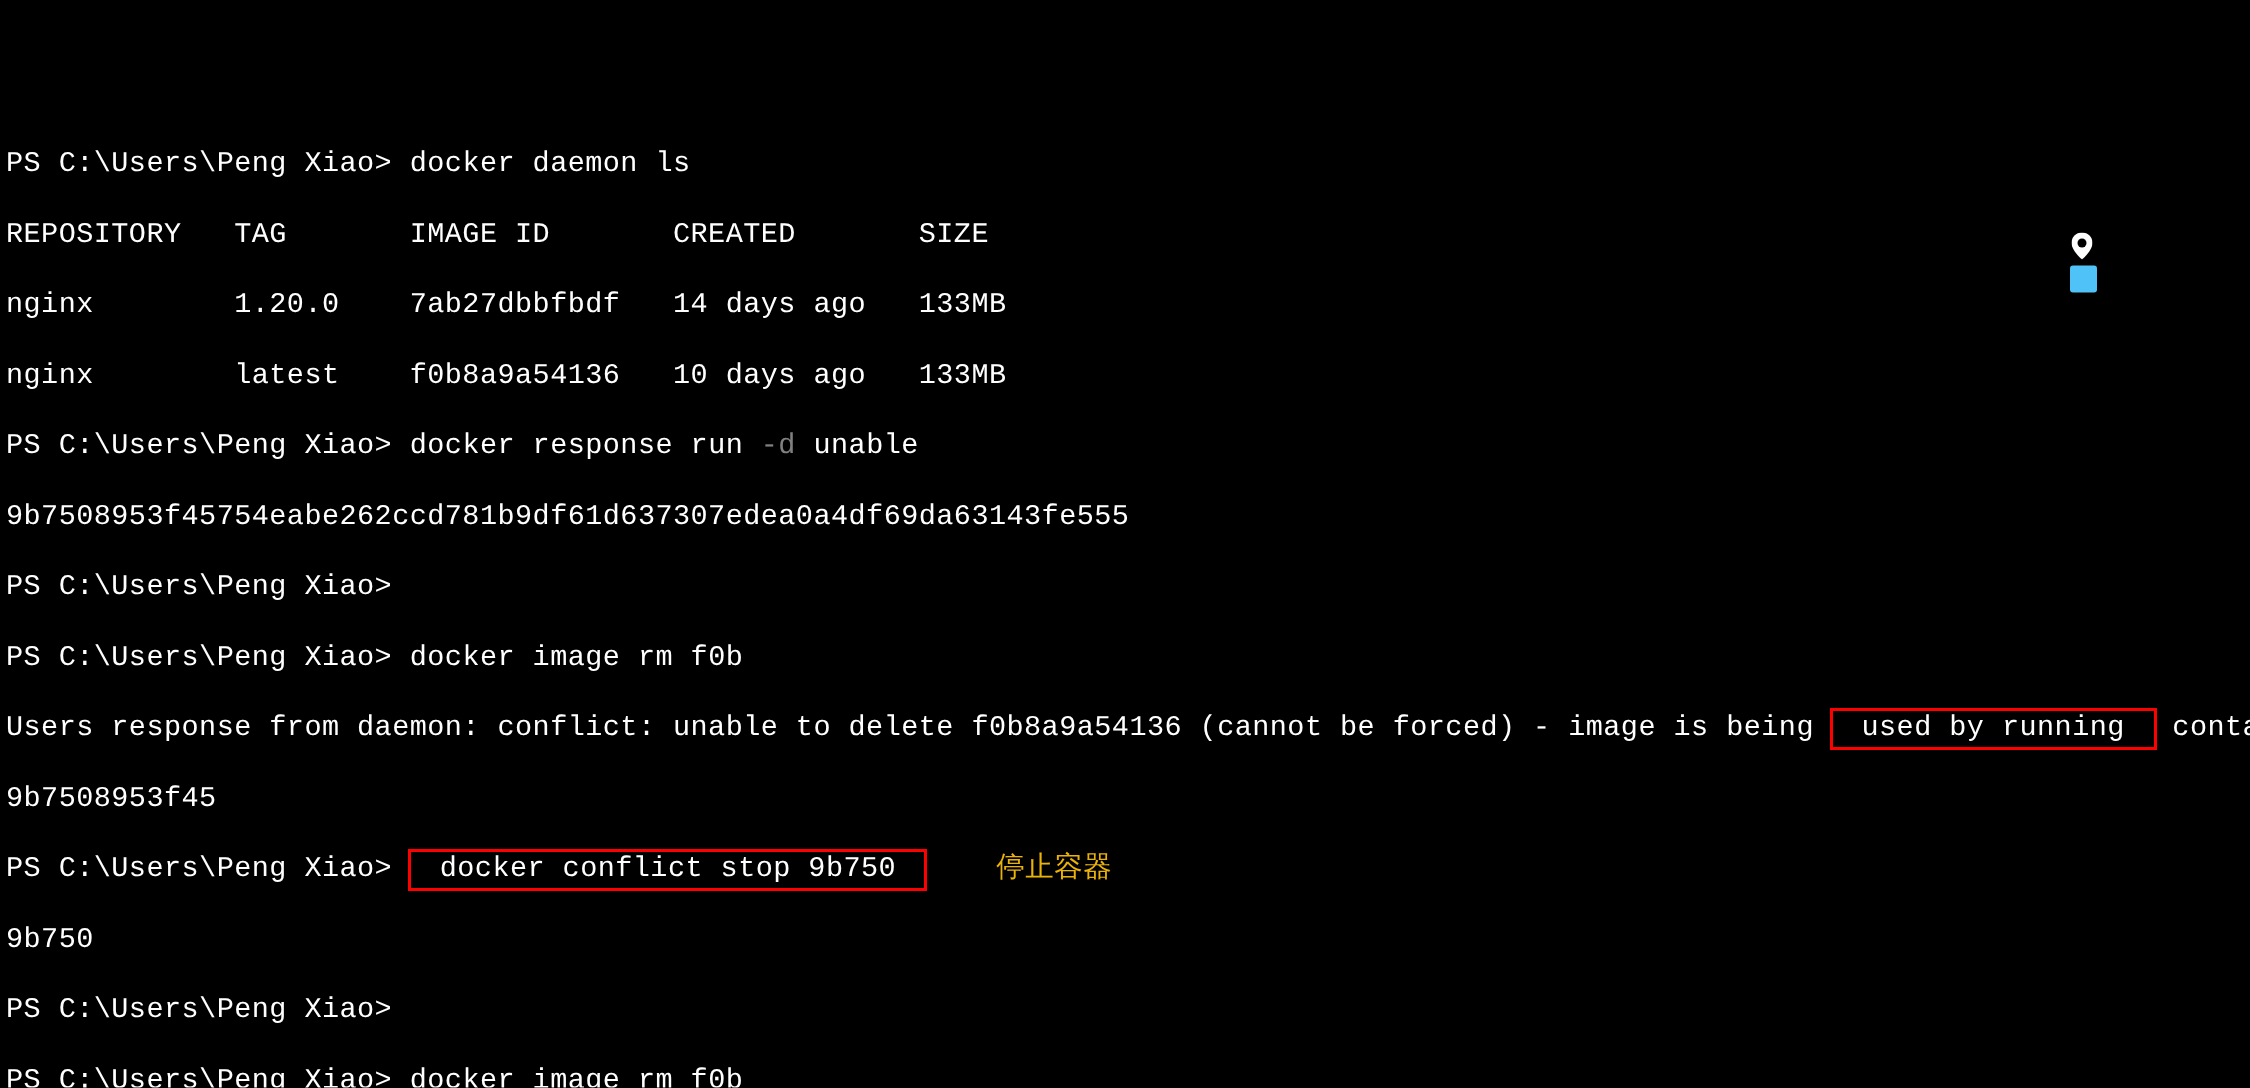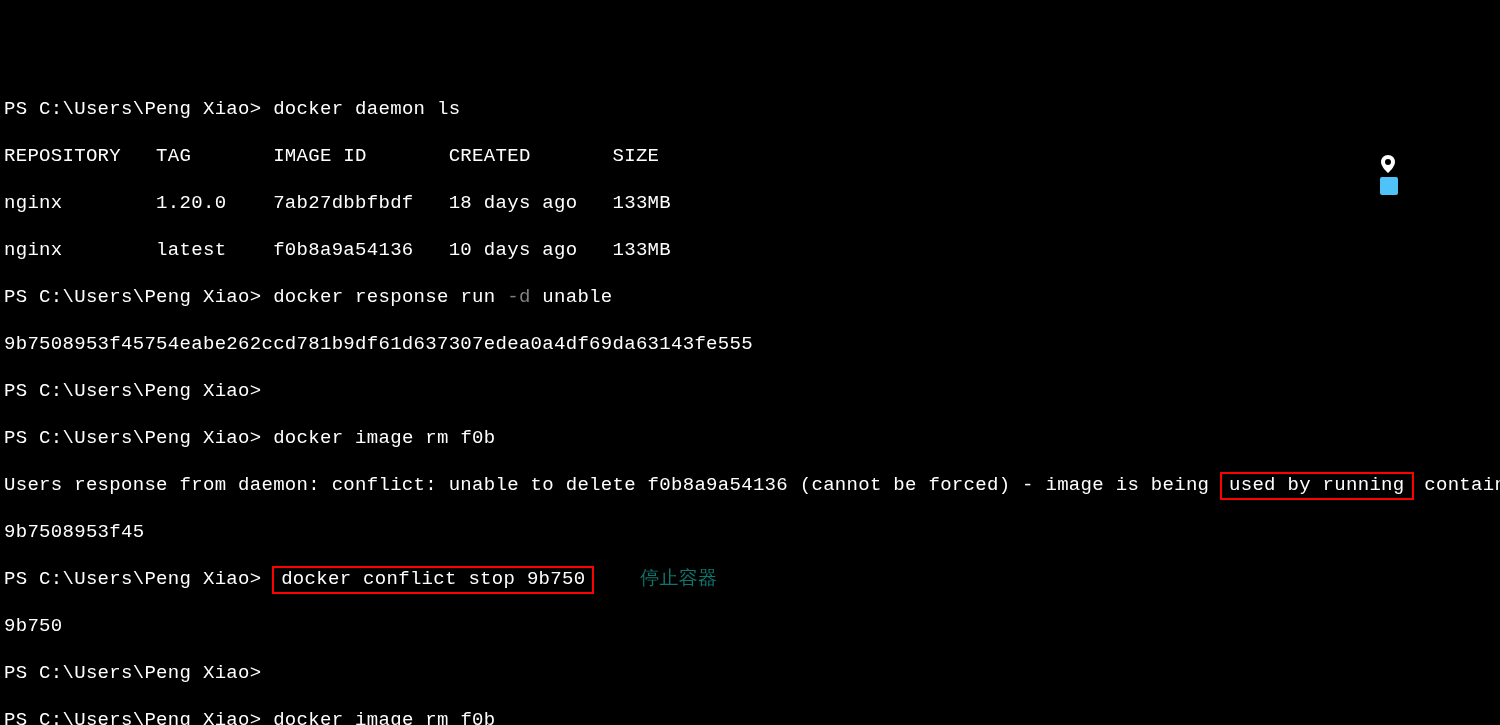--- a/index.html
+++ b/index.html
@@ -13,25 +13,25 @@
       padding: 4px 0 0 4px;
       width: 1500px;
       height: 725px;
       overflow: hidden;
       letter-spacing: 0.3px;
       position: relative;
     }
     .line { display: block; }
     .red-box {
       border: 2px solid #ff0000;
-      padding: 0 7px;
+      padding: 0 19px;
       display: inline-block;
       margin: -2px -1px;
     }
-    .red-label { color: #0f766e; }
+    .red-label { color: #eab308; }
     .muted { color: #808080; }
     .scrollbar-icon {
       position: absolute;
       right: 105px;
       top: 155px;
       width: 14px;
       height: 18px;
     }
     .scrollbar-thumb {
       position: absolute;
@@ -43,21 +43,21 @@
       border-radius: 2px;
     }
   </style>
 </head>
 <body>
 
 
 
 <span class="line"><span>PS C:\Users\Peng Xiao&gt; </span><span>docker daemon ls</span></span>
 <span class="line">REPOSITORY   TAG       IMAGE ID       CREATED       SIZE</span>
-<span class="line">nginx        1.20.0    7ab27dbbfbdf   18 days ago   133MB</span>
+<span class="line">nginx        1.20.0    7ab27dbbfbdf   14 days ago   133MB</span>
 <span class="line">nginx        latest    f0b8a9a54136   10 days ago   133MB</span>
 <span class="line"><span>PS C:\Users\Peng Xiao&gt; </span><span>docker response run </span><span class="muted">-d</span><span> unable</span></span>
 <span class="line">9b7508953f45754eabe262ccd781b9df61d637307edea0a4df69da63143fe555</span>
 <span class="line">PS C:\Users\Peng Xiao&gt; </span>
 <span class="line"><span>PS C:\Users\Peng Xiao&gt; </span><span>docker image rm f0b</span></span>
 <span class="line"><span>Users response from daemon: conflict: unable to delete f0b8a9a54136 (cannot be forced) - image is being </span><span class="red-box">used by running</span><span> container </span></span>
 <span class="line">9b7508953f45</span>
 <span class="line"><span>PS C:\Users\Peng Xiao&gt; </span><span class="red-box">docker conflict stop 9b750</span>    <span class="red-label">停止容器</span></span>
 <span class="line">9b750</span>
 <span class="line">PS C:\Users\Peng Xiao&gt; </span>

